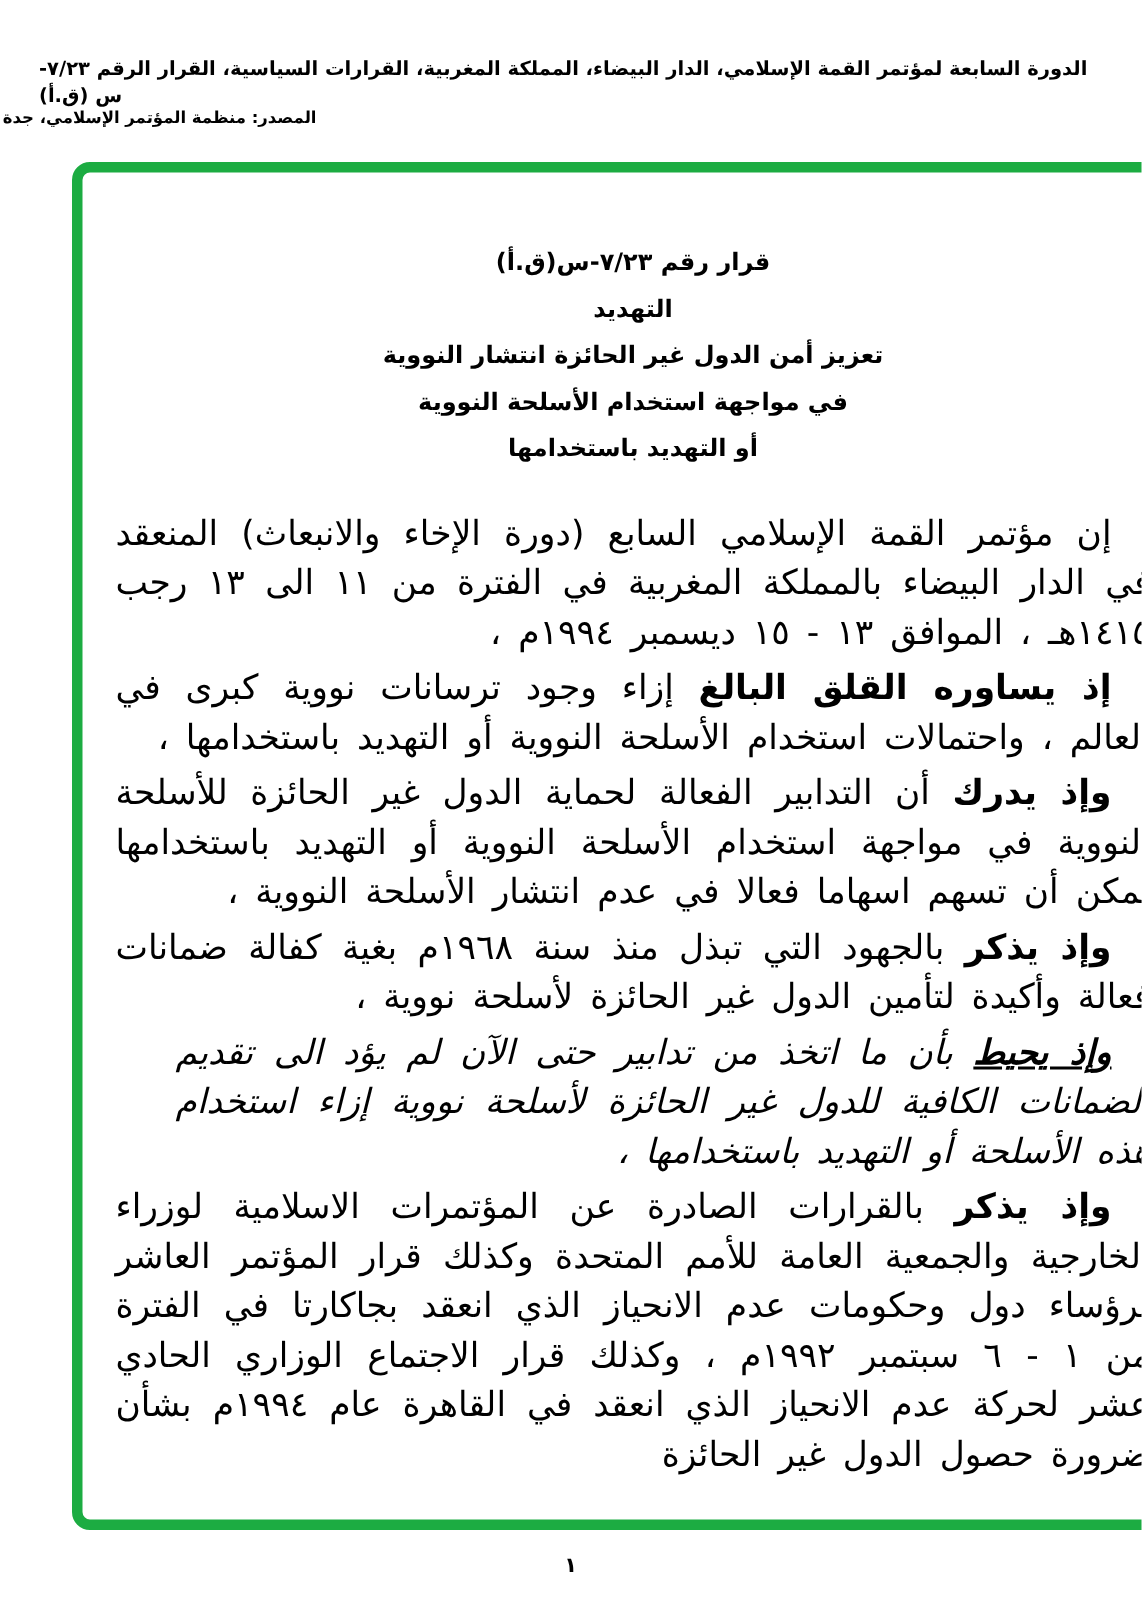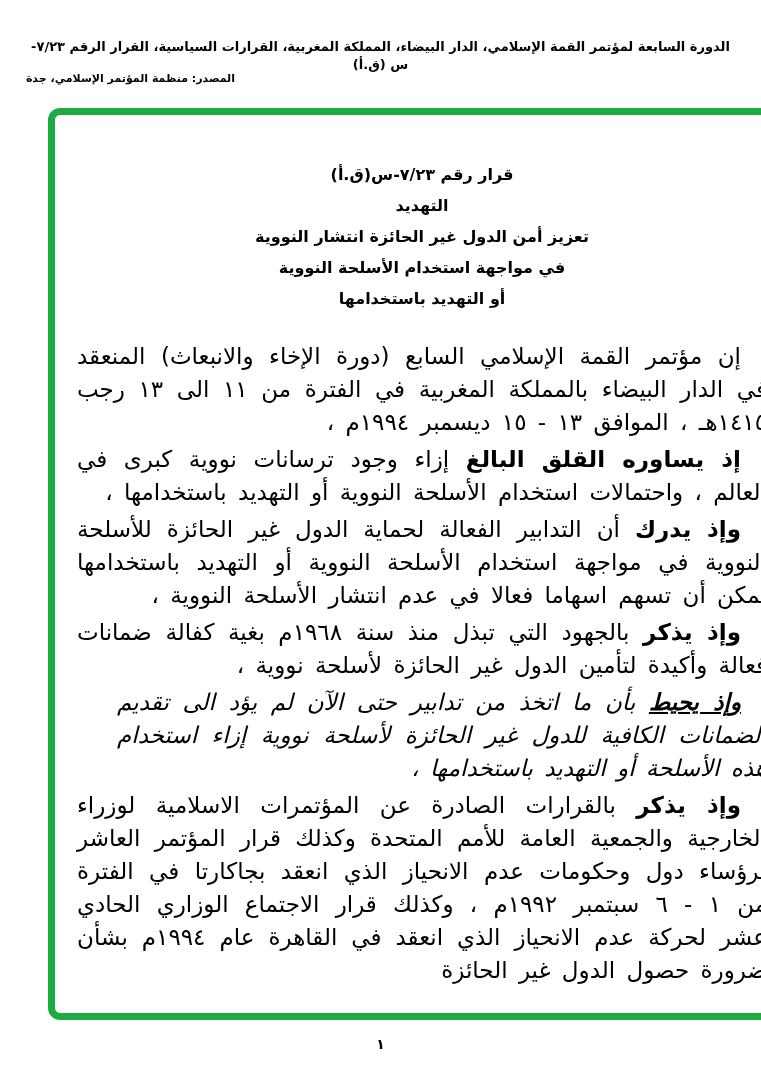--- a/index.html
+++ b/index.html
@@ -3,26 +3,26 @@
 <meta charset="utf-8">
 <style>
   html,body{margin:0;padding:0;}
   body{
     width:761px;height:1082px;
     background:#ffffff;color:#000000;
     font-family:"DejaVu Sans",sans-serif;
     position:relative;overflow:hidden;
   }
   .header-line1{
-    direction:rtl;text-align:center;
+    direction:rtl;text-align:left;
     font-weight:bold;font-size:13px;line-height:18px;
     padding:38px 26px 0 26px;
   }
   .header-line2{
-    position:absolute;top:72px;right:526px;
+    position:absolute;top:72px;right:550px;
     direction:rtl;white-space:nowrap;
     font-weight:bold;font-size:11px;
   }
   .frame{
     position:absolute;left:48px;top:108px;
     width:748px;height:912px;box-sizing:border-box;
     border:7px solid #1cac42;border-radius:12px;
     padding:44px 22px 0 22px;
   }
   .title-block{

